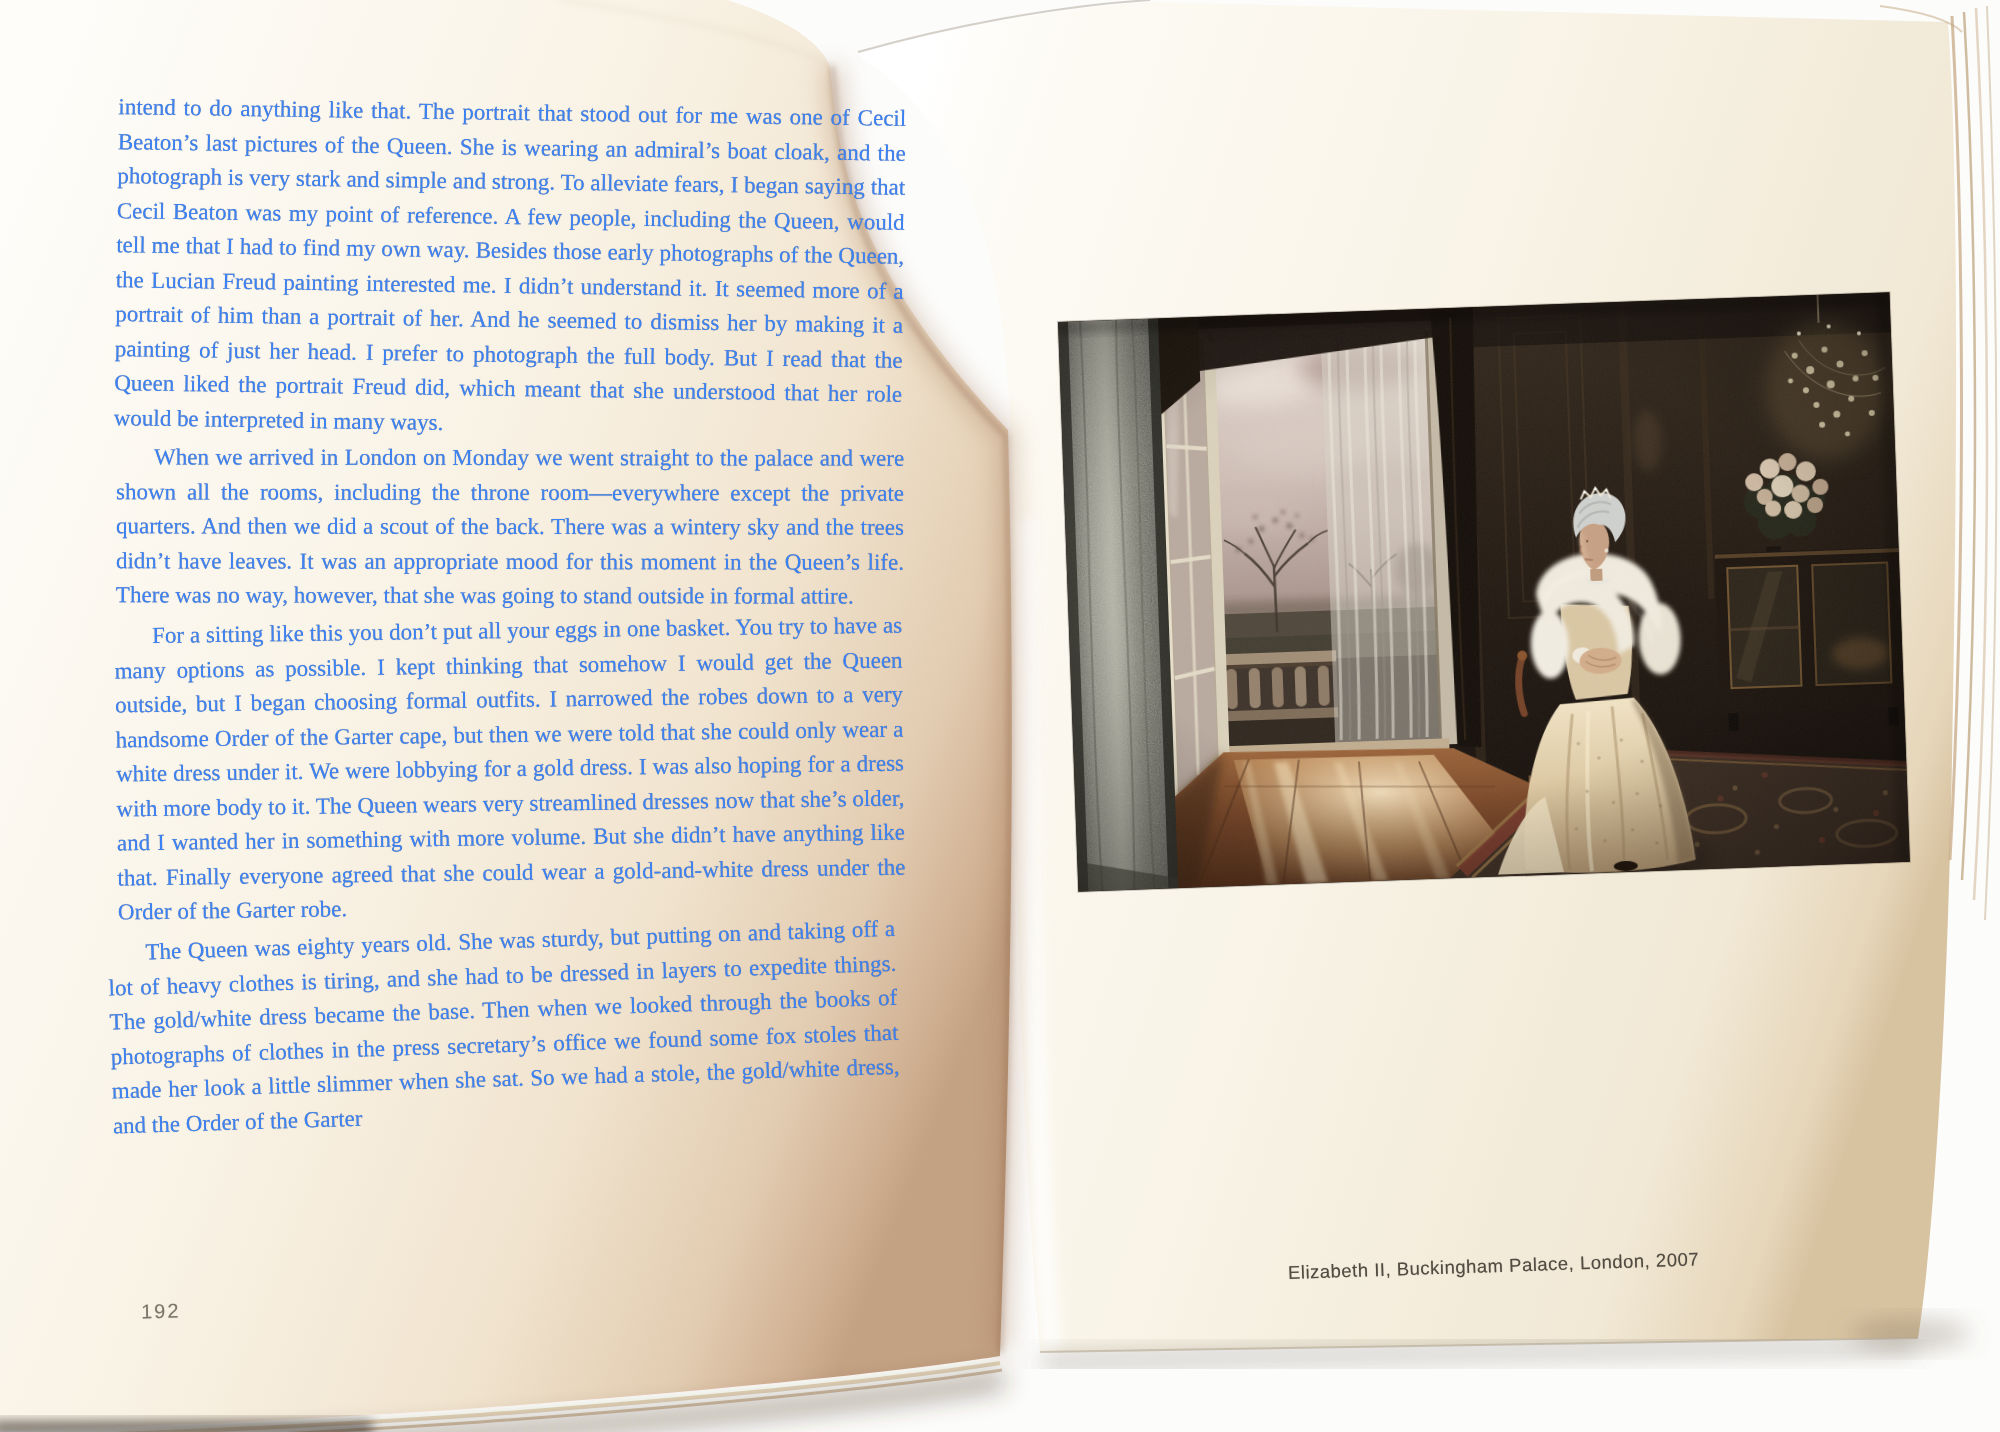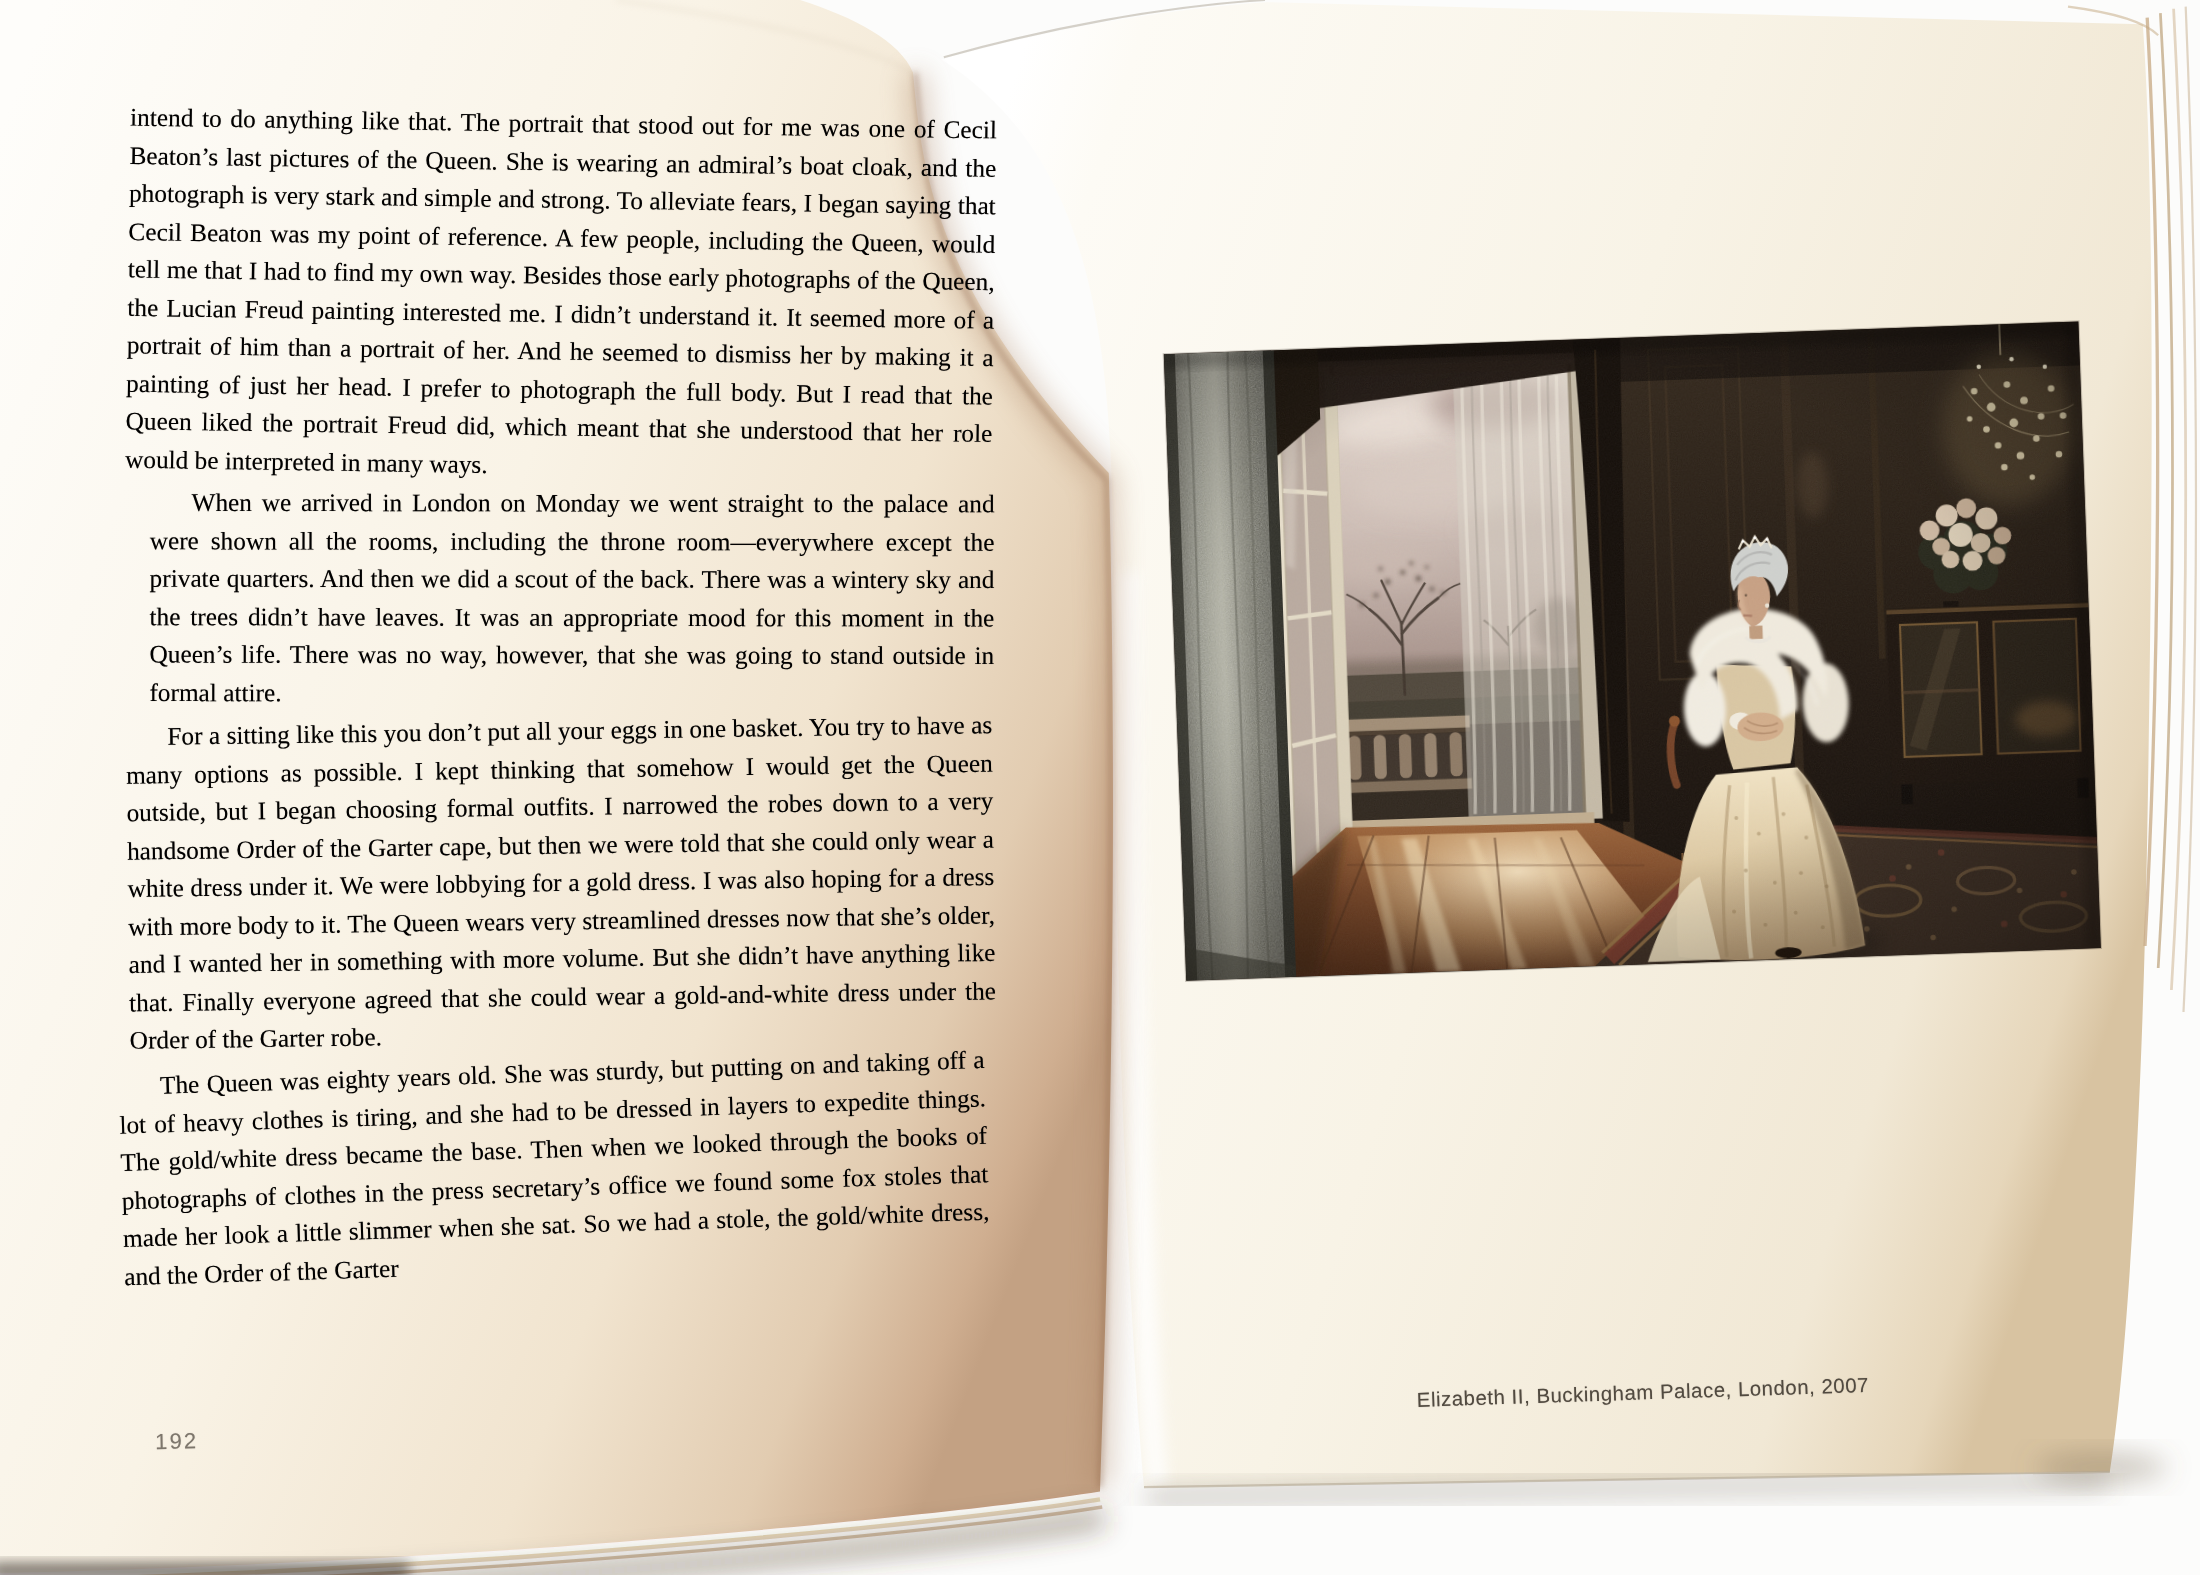--- a/index.html
+++ b/index.html
@@ -5,29 +5,29 @@
   html,body{margin:0;padding:0;}
   body{
     width:2000px;height:1432px;position:relative;overflow:hidden;
     background:#fcfcfb;
     font-family:"Liberation Serif", serif;
   }
   .layer{position:absolute;left:0;top:0;}
   
   .text-column{
     position:absolute;left:116px;top:96px;width:788px;
-    font-size:23px;line-height:34.5px;color:#000000;
+    font-size:23px;line-height:34.5px;color:#3b82f6;
     text-align:justify;text-justify:inter-word;hyphens:none;
     text-shadow:0 0 .7px rgba(58,50,42,.55);
     z-index:4;
   }
   .para{margin:0;}
   .para + .para{text-indent:38px;}
   .p0{transform:rotate(.85deg);}
-  .p1{transform:rotate(.1deg);margin-left:20px;}
+  .p1{transform:rotate(.1deg);}
   .p2{transform:rotate(-.8deg);}
   .p3{transform:rotate(-1.8deg) translateX(-6px);}
   .page-number{
     position:absolute;left:141px;top:1300px;
     font-family:"Liberation Sans",sans-serif;
     font-size:20px;letter-spacing:2px;color:#7d766c;
     transform:rotate(-1.2deg);z-index:4;
     text-shadow:0 0 1px rgba(120,112,100,.4);
   }
   

